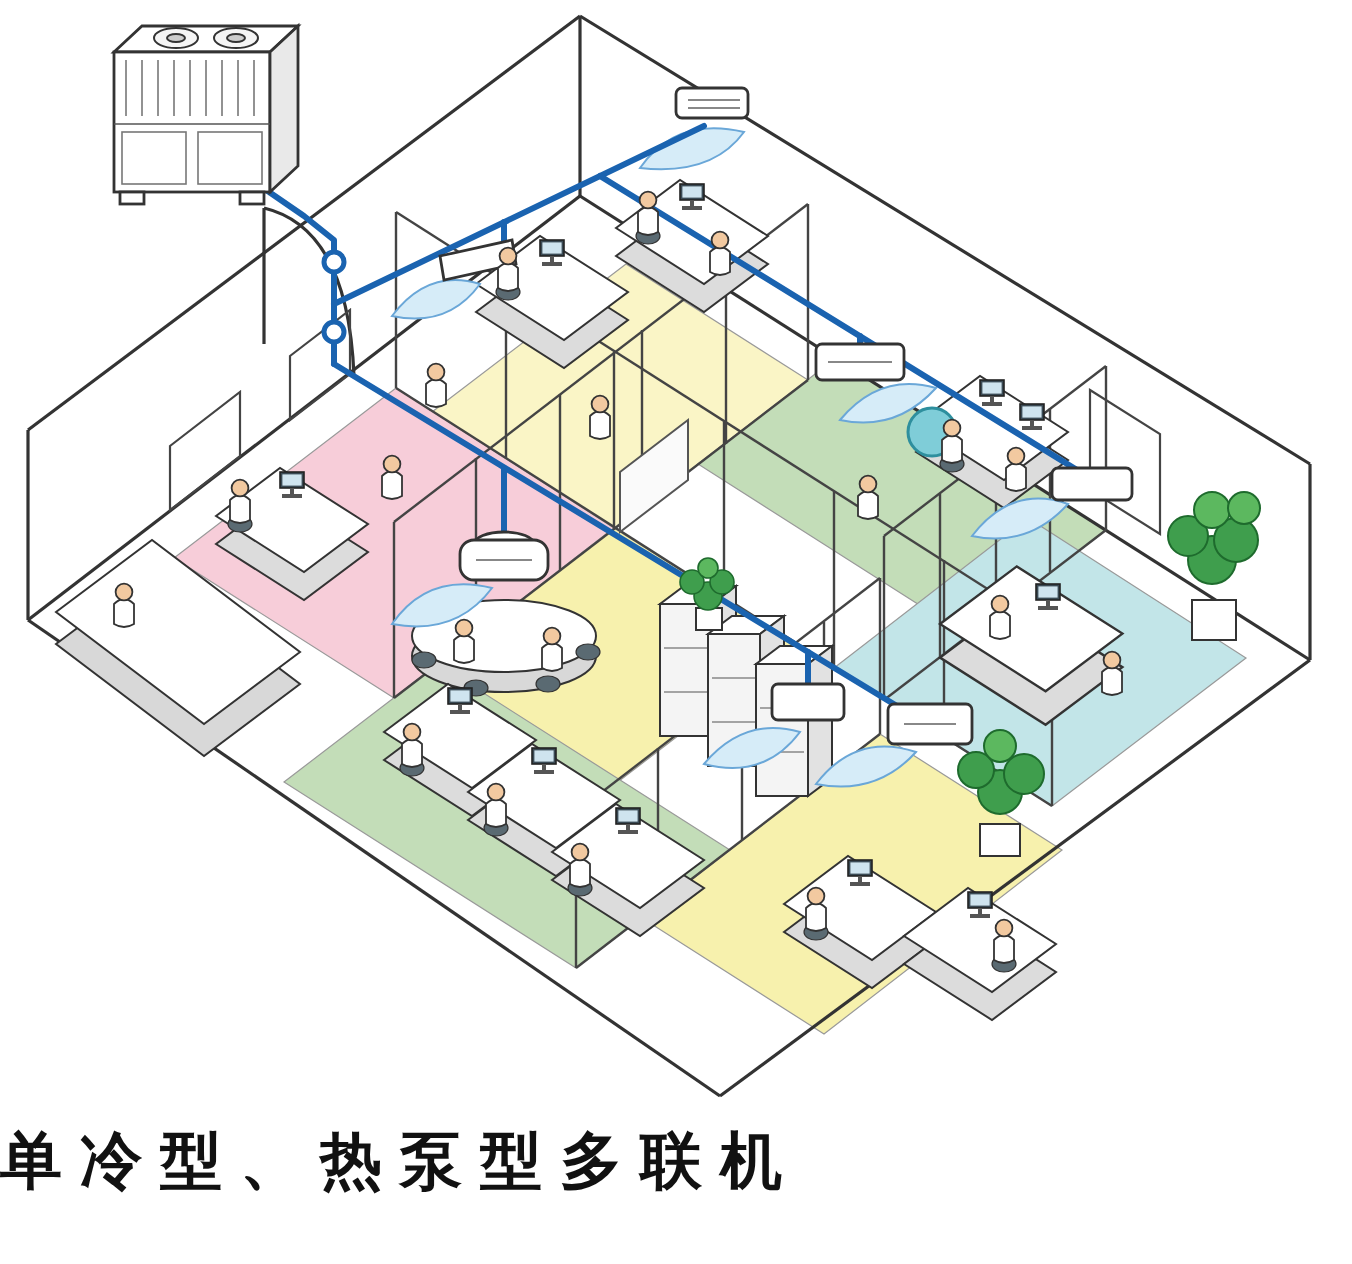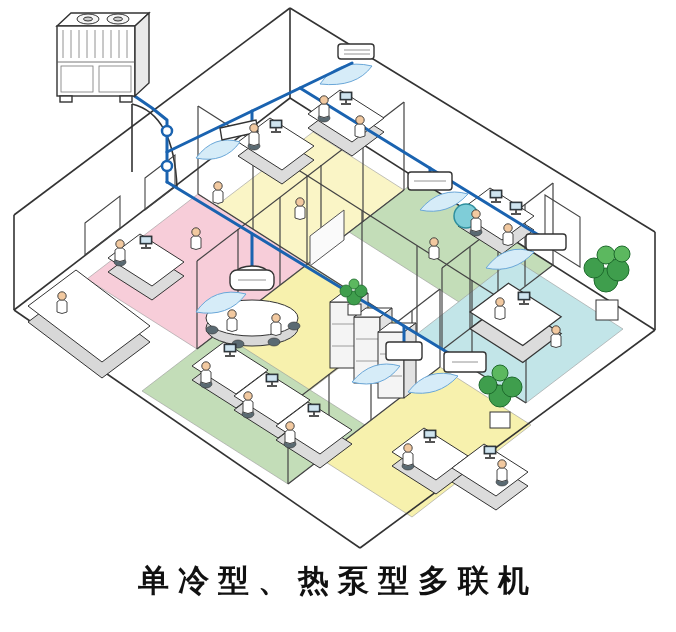--- a/index.html
+++ b/index.html
@@ -1,19 +1,19 @@
 <!DOCTYPE html>
 <html><head>
 <meta charset="utf-8">
 <style>
   html,body{margin:0;padding:0;background:#ffffff;}
   #stage{position:relative;width:676px;height:632px;background:#ffffff;overflow:hidden;
          font-family:"Liberation Sans","DejaVu Sans",sans-serif;}
   #scene{position:absolute;left:0;top:0;}
-  #caption{position:absolute;left:0;right:0;top:560px;text-align:center;
+  #caption{position:absolute;left:0;right:0;top:560px;text-align:left;
            font-size:31px;font-weight:700;letter-spacing:9px;color:#111;
            font-family:"DejaVu Sans","Liberation Sans",sans-serif;}
 </style>
 </head>
 <body>
 
 <div id="stage">
 <svg id="scene" width="676" height="632" viewBox="0 0 676 632">
 
   <g stroke="#999" stroke-width="0.6">

